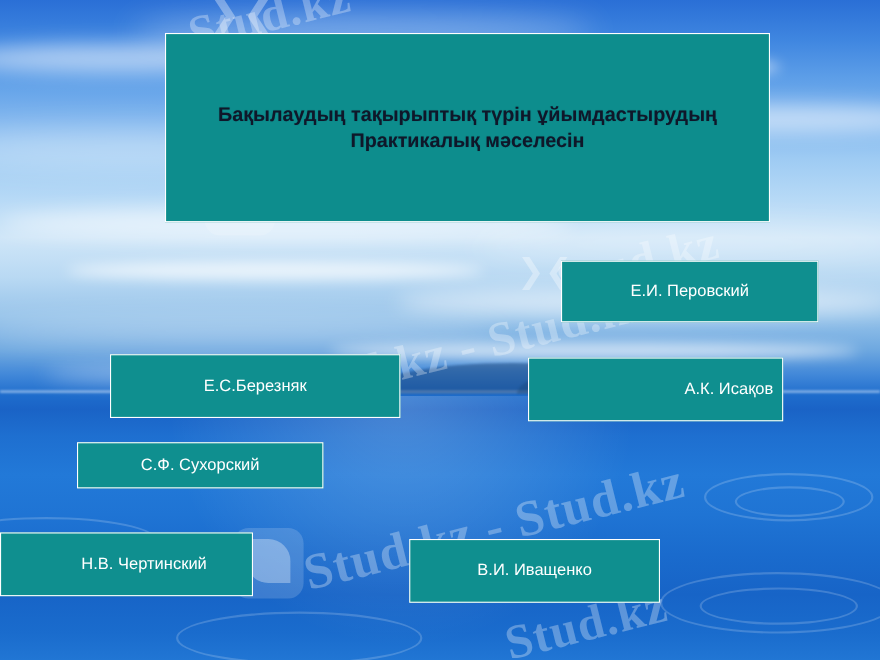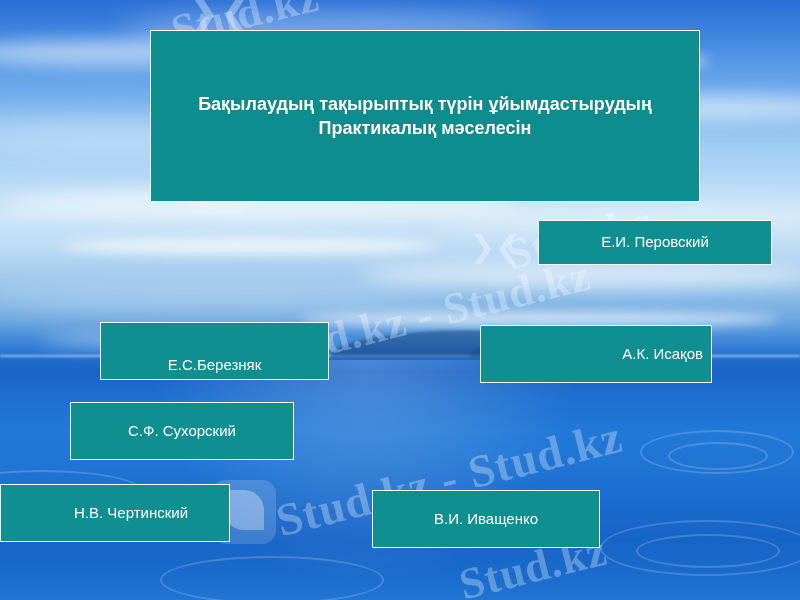--- a/index.html
+++ b/index.html
@@ -149,32 +149,32 @@
     padding: 4px 8px;
   }
   #title-box {
     left: 150px;
     top: 30px;
     width: 550px;
     height: 172px;
     background: #0d8d8d;
   }
   #title-text {
-    color: #ffffff;
+    color: #0f172a;
     font-weight: bold;
     font-size: 18px;
     line-height: 1.35;
     white-space: pre-line;
     text-shadow: 0 0 1px rgba(0,0,0,0.25);
   }
   #box-gorbunov   { left: 250px; top: 237px; width: 222px; height: 60px; }
-  #box-perovskiy  { left: 510px; top: 220px; width: 234px; height: 45px; margin-left: 28px; }
-  #box-bereznyak  { left: 100px; top: 322px; width: 229px; height: 58px; align-items: flex-end; }
+  #box-perovskiy  { left: 510px; top: 237px; width: 234px; height: 56px; }
+  #box-bereznyak  { left: 100px; top: 322px; width: 264px; height: 58px; }
   #box-isakov     { left: 480px; top: 325px; width: 232px; height: 58px; justify-content: flex-end; }
-  #box-sukhorskiy { left: 70px;  top: 402px; width: 224px; height: 58px; }
+  #box-sukhorskiy { left: 70px;  top: 402px; width: 224px; height: 42px; }
   #box-onishchuk  { left: 428px; top: 402px; width: 224px; height: 58px; }
   #box-chertinskiy{ left: 0px;   top: 484px; width: 230px; height: 58px; padding-left: 40px; }
   #box-ivashchenko{ left: 372px; top: 490px; width: 228px; height: 58px; }
 </style>
 </head>
 <body>
 
 <div id="slide">
 
   <div class="cloud" style="left:-40px; top:40px; width:300px; height:26px;"></div>

